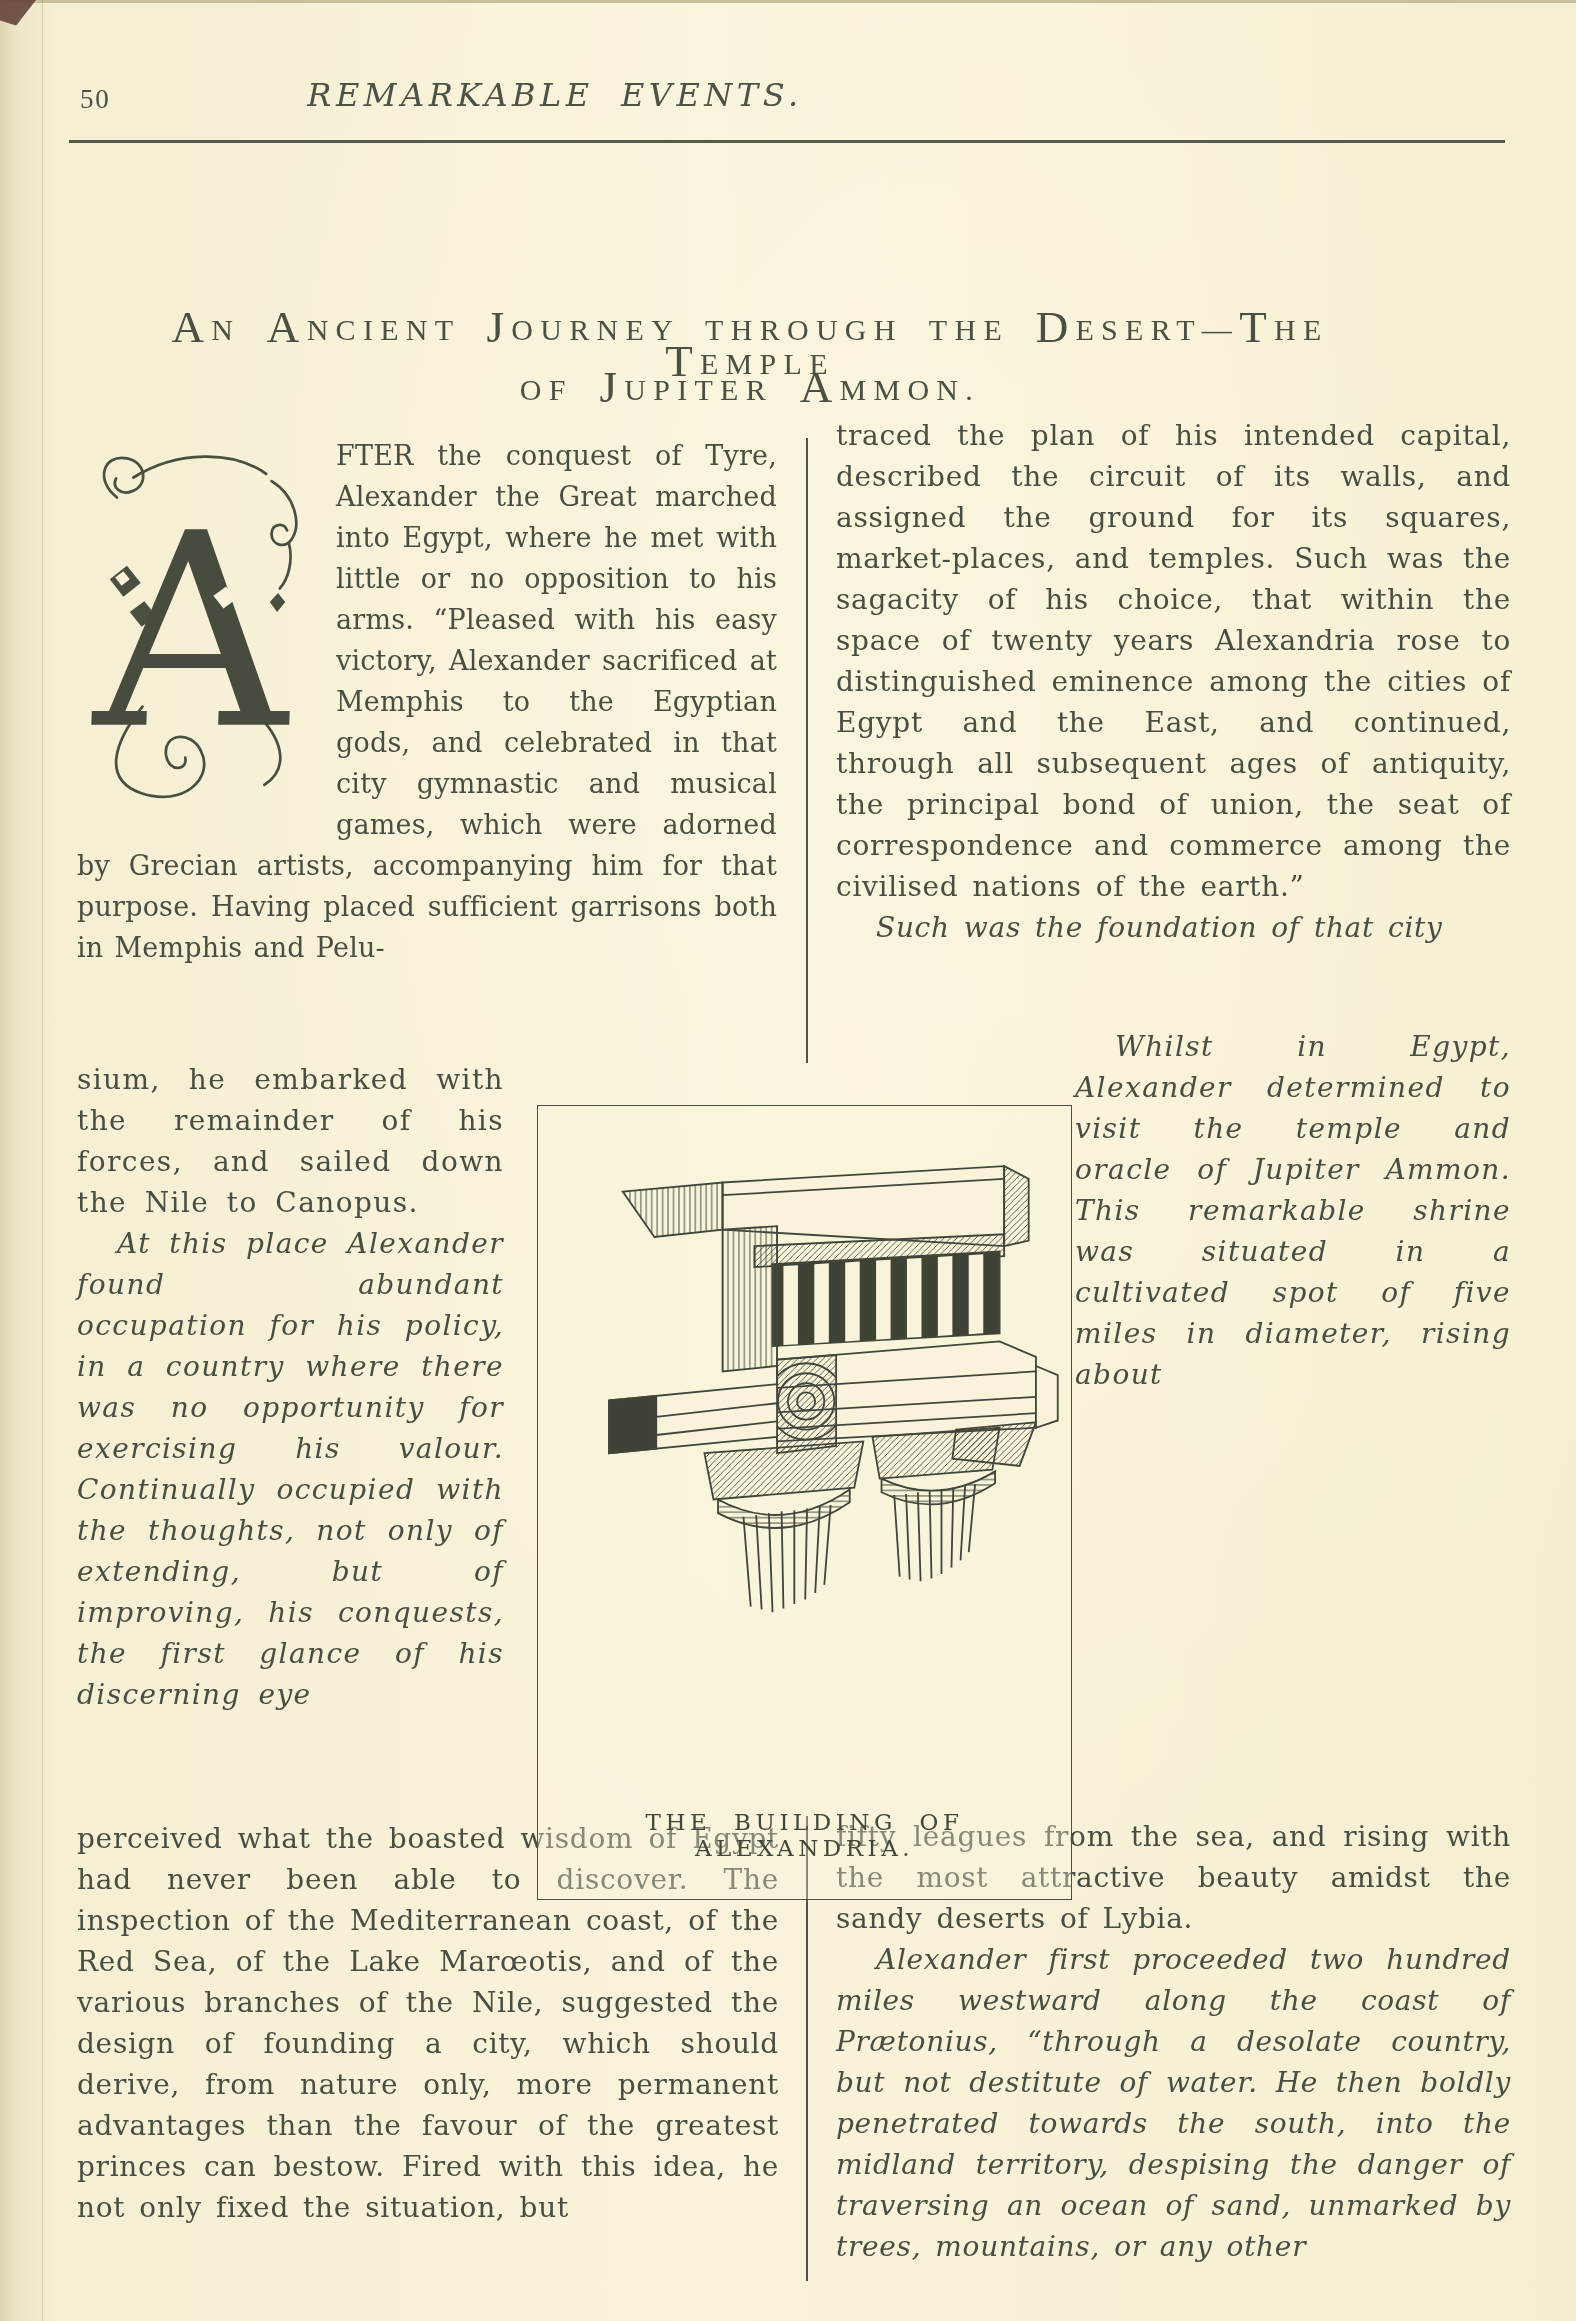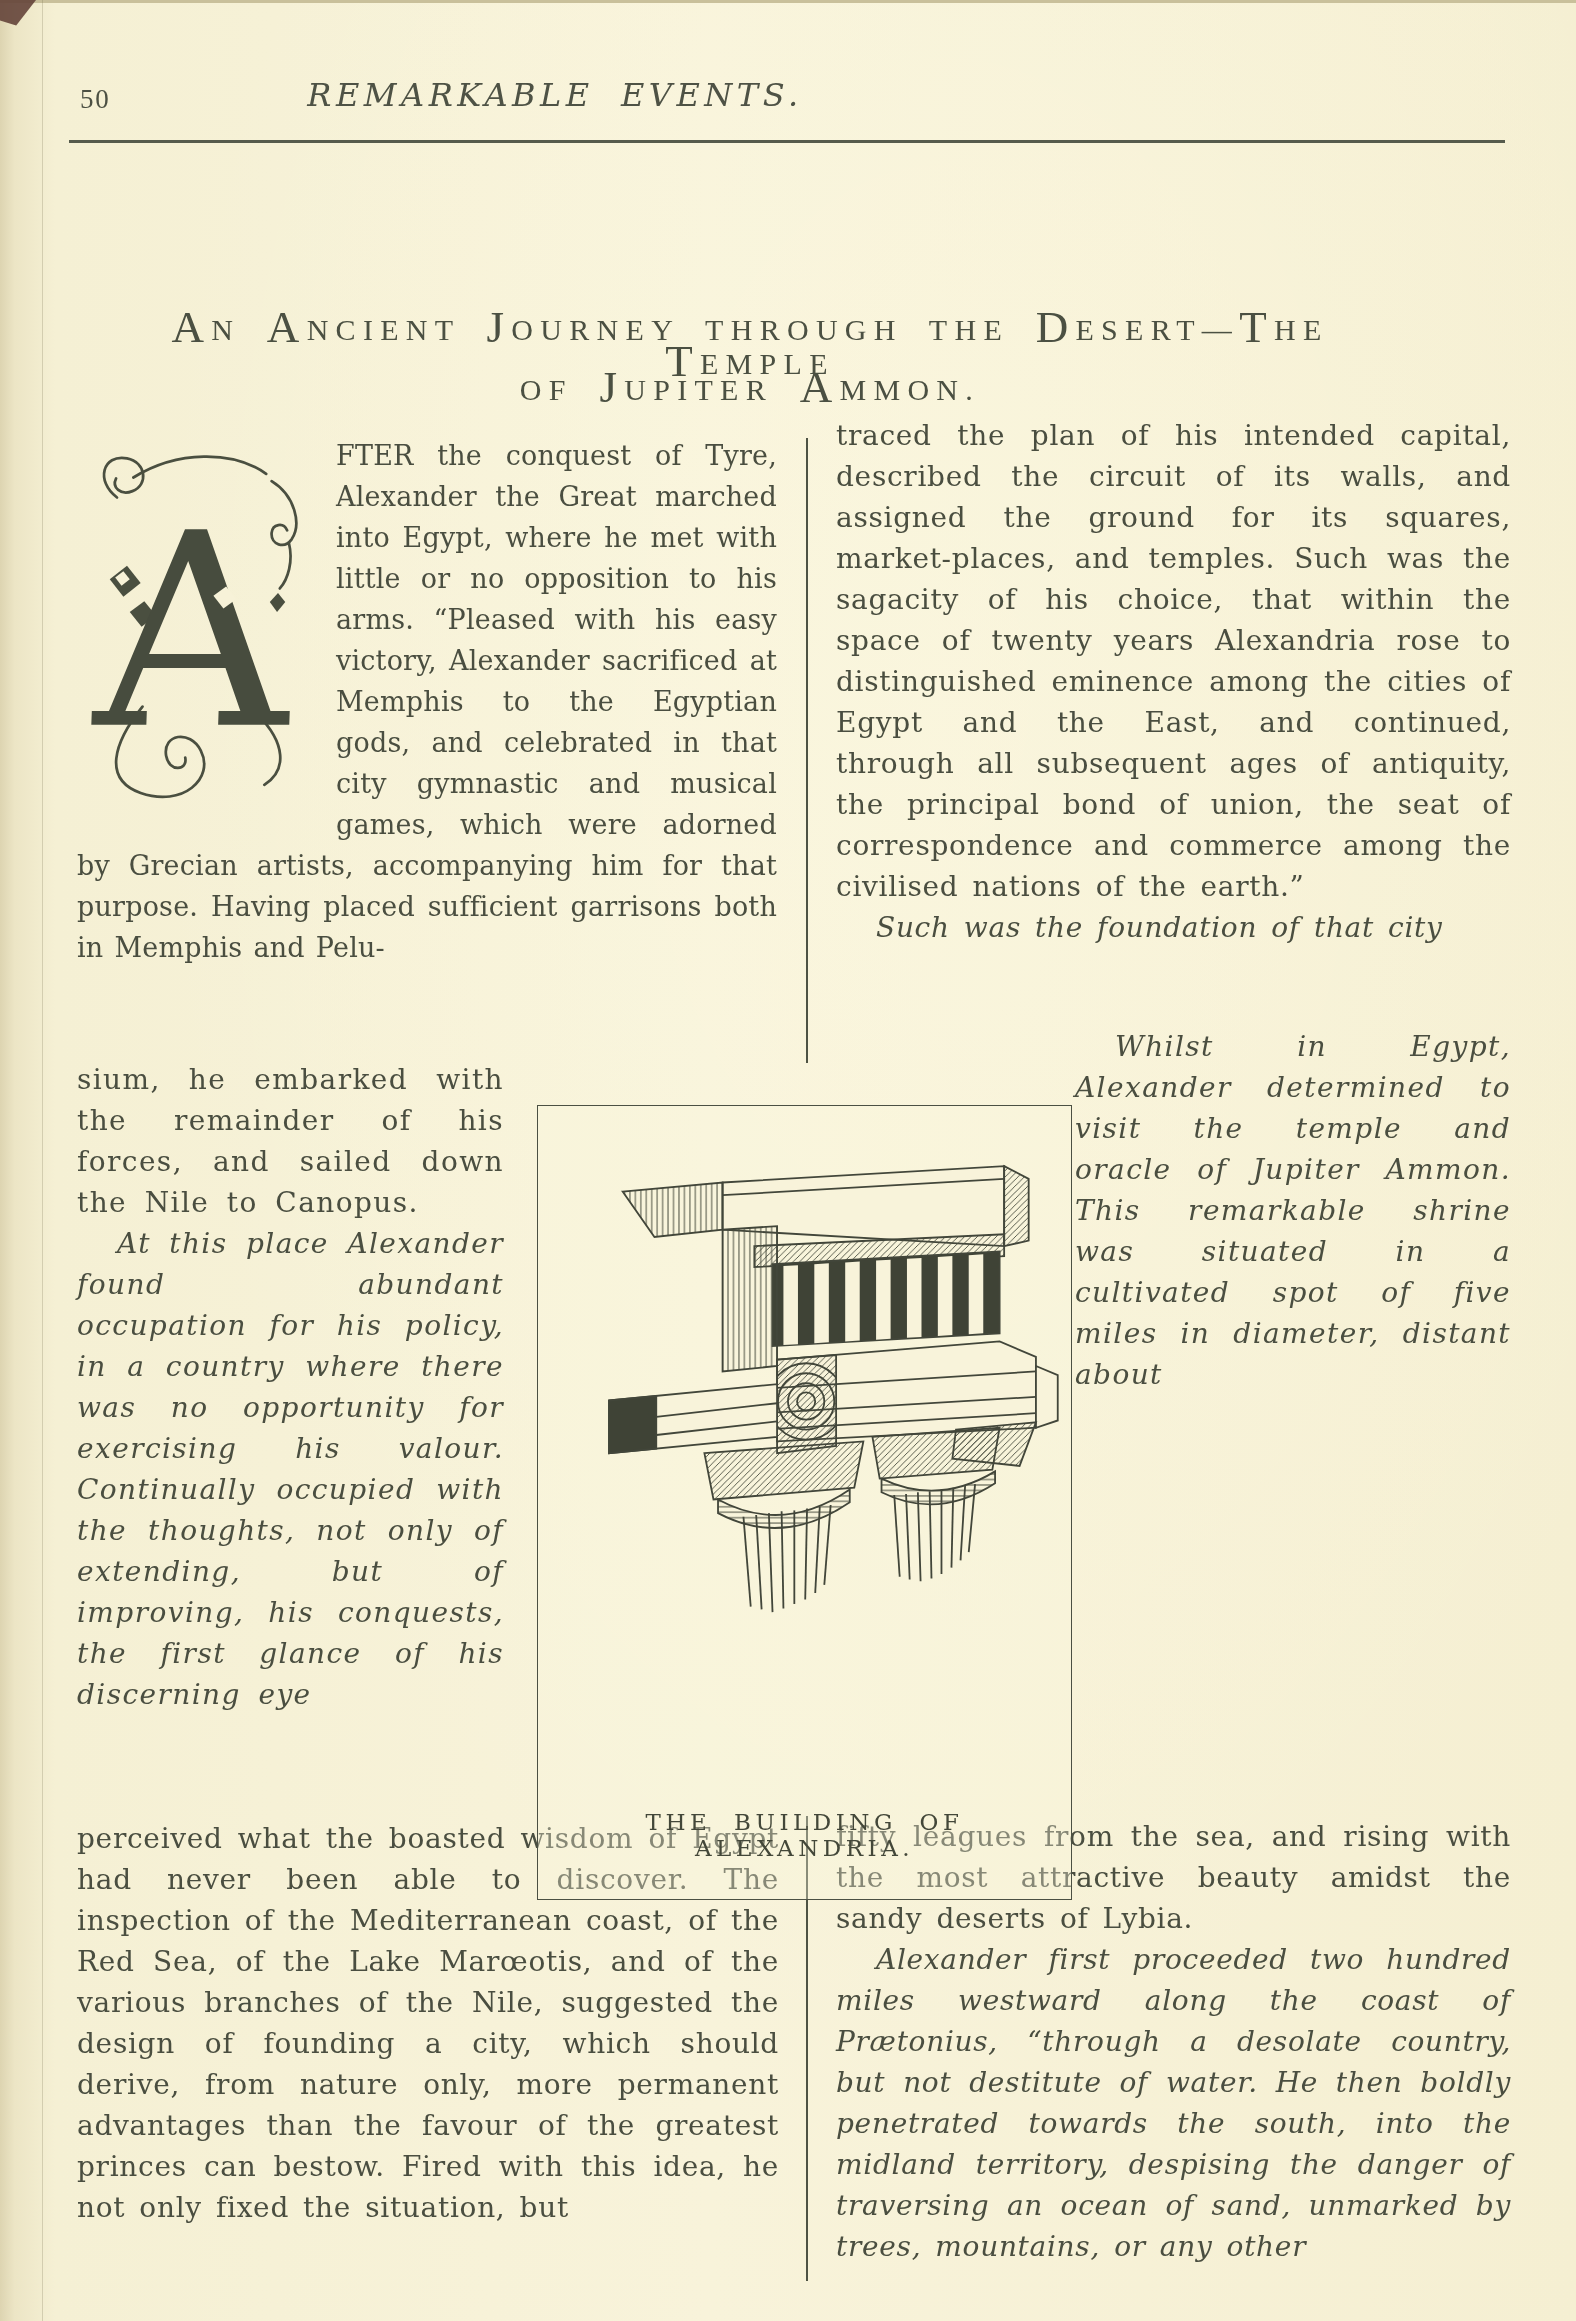--- a/index.html
+++ b/index.html
@@ -95,21 +95,21 @@
   <div class="seg seg-l3">
     <p>perceived what the boasted wisdom of Egypt had never been able to discover. The inspection of the Mediterranean coast, of the Red Sea, of the Lake Marœotis, and of the various branches of the Nile, suggested the design of founding a city, which should derive, from nature only, more permanent advantages than the favour of the greatest princes can bestow. Fired with this idea, he not only fixed the situation, but</p>
   </div>
 
   <div class="seg seg-r1">
     <p>traced the plan of his intended capital, described the circuit of its walls, and assigned the ground for its squares, market-places, and temples. Such was the sagacity of his choice, that within the space of twenty years Alexandria rose to distinguished eminence among the cities of Egypt and the East, and continued, through all subsequent ages of antiquity, the principal bond of union, the seat of correspondence and commerce among the civilised nations of the earth.”</p>
     <p class="ind">Such was the foundation of that city</p>
   </div>
 
   <div class="seg seg-r2">
-    <p class="ind">Whilst in Egypt, Alexander determined to visit the temple and oracle of Jupiter Ammon. This remarkable shrine was situated in a cultivated spot of five miles in diameter, distant about</p>
+    <p class="ind">Whilst in Egypt, Alexander determined to visit the temple and oracle of Jupiter Ammon. This remarkable shrine was situated in a cultivated spot of five miles in diameter, rising about</p>
   </div>
 
   <div class="seg seg-r3">
     <p>fifty leagues from the sea, and rising with the most attractive beauty amidst the sandy deserts of Lybia.</p>
     <p class="ind">Alexander first proceeded two hundred miles westward along the coast of Prætonius, “through a desolate country, but not destitute of water. He then boldly penetrated towards the south, into the midland territory, despising the danger of traversing an ocean of sand, unmarked by trees, mountains, or any other</p>
   </div>
 
   <div class="divider d1"></div>
   <div class="divider d2"></div>
 

